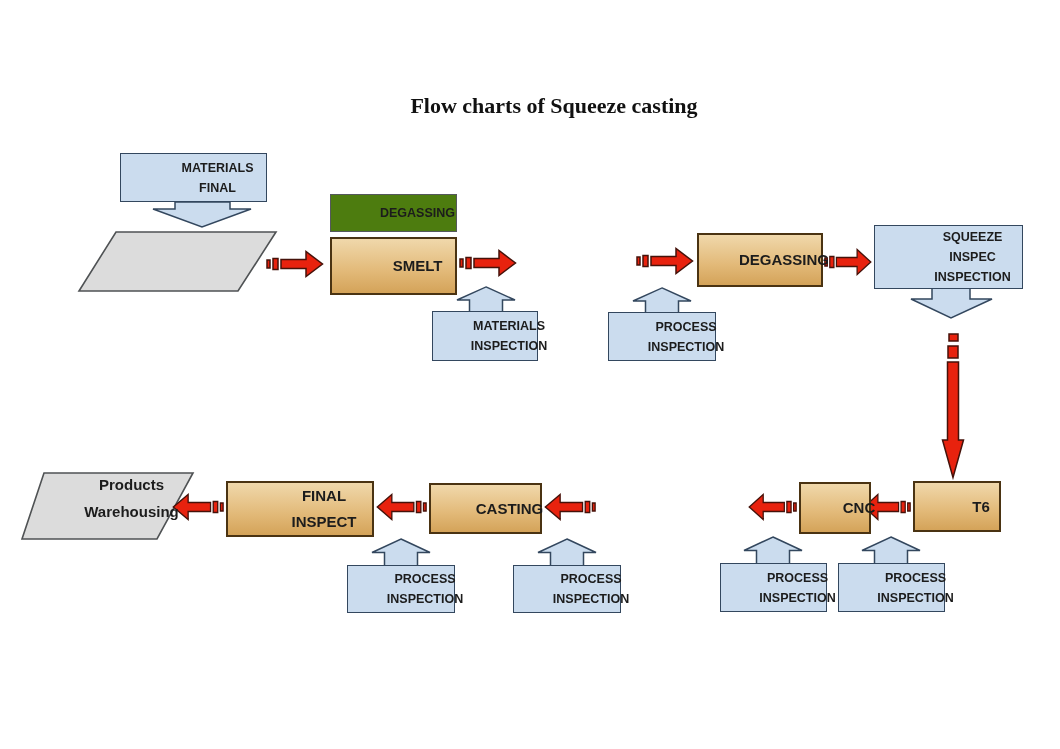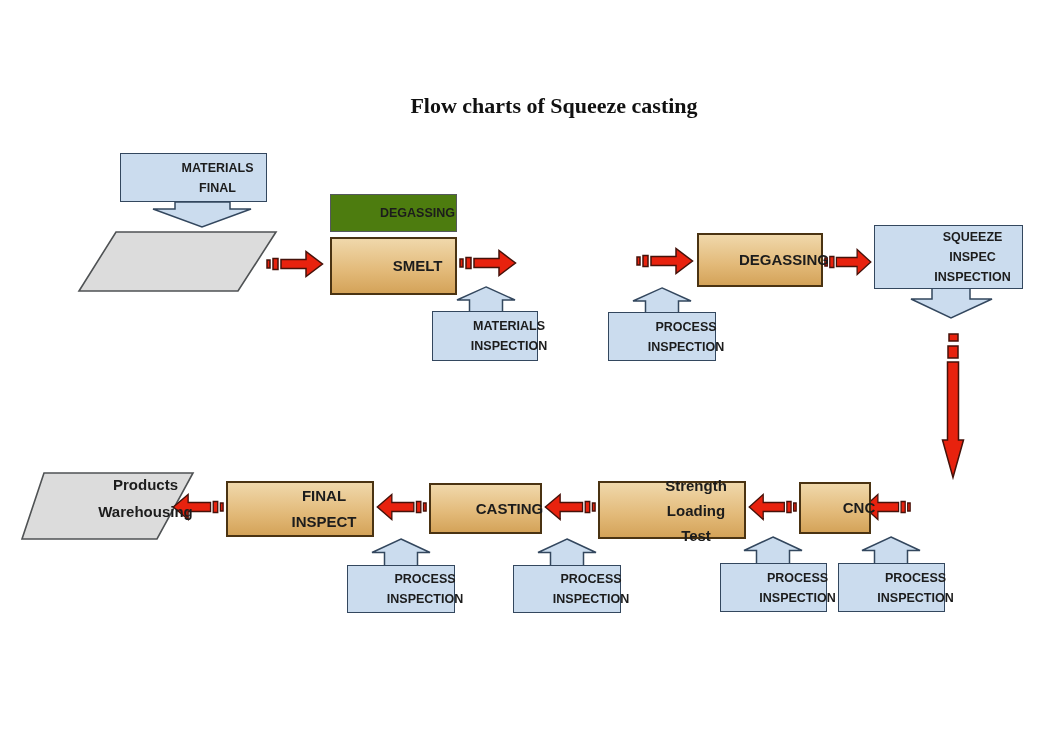--- a/index.html
+++ b/index.html
@@ -165,39 +165,38 @@
   <div class="node blue t-sm" style="left:432px;top:311px;width:106px;height:50px">
     <div>MATERIALS</div>
     <div>INSPECTION</div>
   </div>
 
   <div class="node blue t-sm" style="left:608px;top:312px;width:108px;height:49px">
     <div>PROCESS</div>
     <div>INSPECTION</div>
   </div>
 
+  <div class="node tan t-lg" style="left:913px;top:481px;width:88px;height:51px">
+    <div>T6</div>
+  </div>
 
   <div class="node tan t-lg" style="left:799px;top:482px;width:72px;height:52px">
     <div>CNC</div>
   </div>
 
-  <div class="node tan t-lg" style="left:598px;top:481px;width:148px;height:58px;line-height:25px">
-    <div>Strength Loading</div>
-    <div>Test</div>
-  </div>
 
   <div class="node tan t-lg" style="left:429px;top:483px;width:113px;height:51px">
     <div>CASTING</div>
   </div>
 
   <div class="node tan t-lg" style="left:226px;top:481px;width:148px;height:56px">
     <div>FINAL INSPECT</div>
   </div>
 
-  <div class="node plain t-lg" style="left:44px;top:472px;width:155px;height:52px;line-height:27px">
+  <div class="node plain t-lg" style="left:30px;top:472px;width:155px;height:52px;line-height:27px">
     <div>Products</div>
     <div>Warehousing</div>
   </div>
 
   <div class="node blue t-sm" style="left:347px;top:565px;width:108px;height:48px">
     <div>PROCESS</div>
     <div>INSPECTION</div>
   </div>
 
   <div class="node blue t-sm" style="left:513px;top:565px;width:108px;height:48px">

